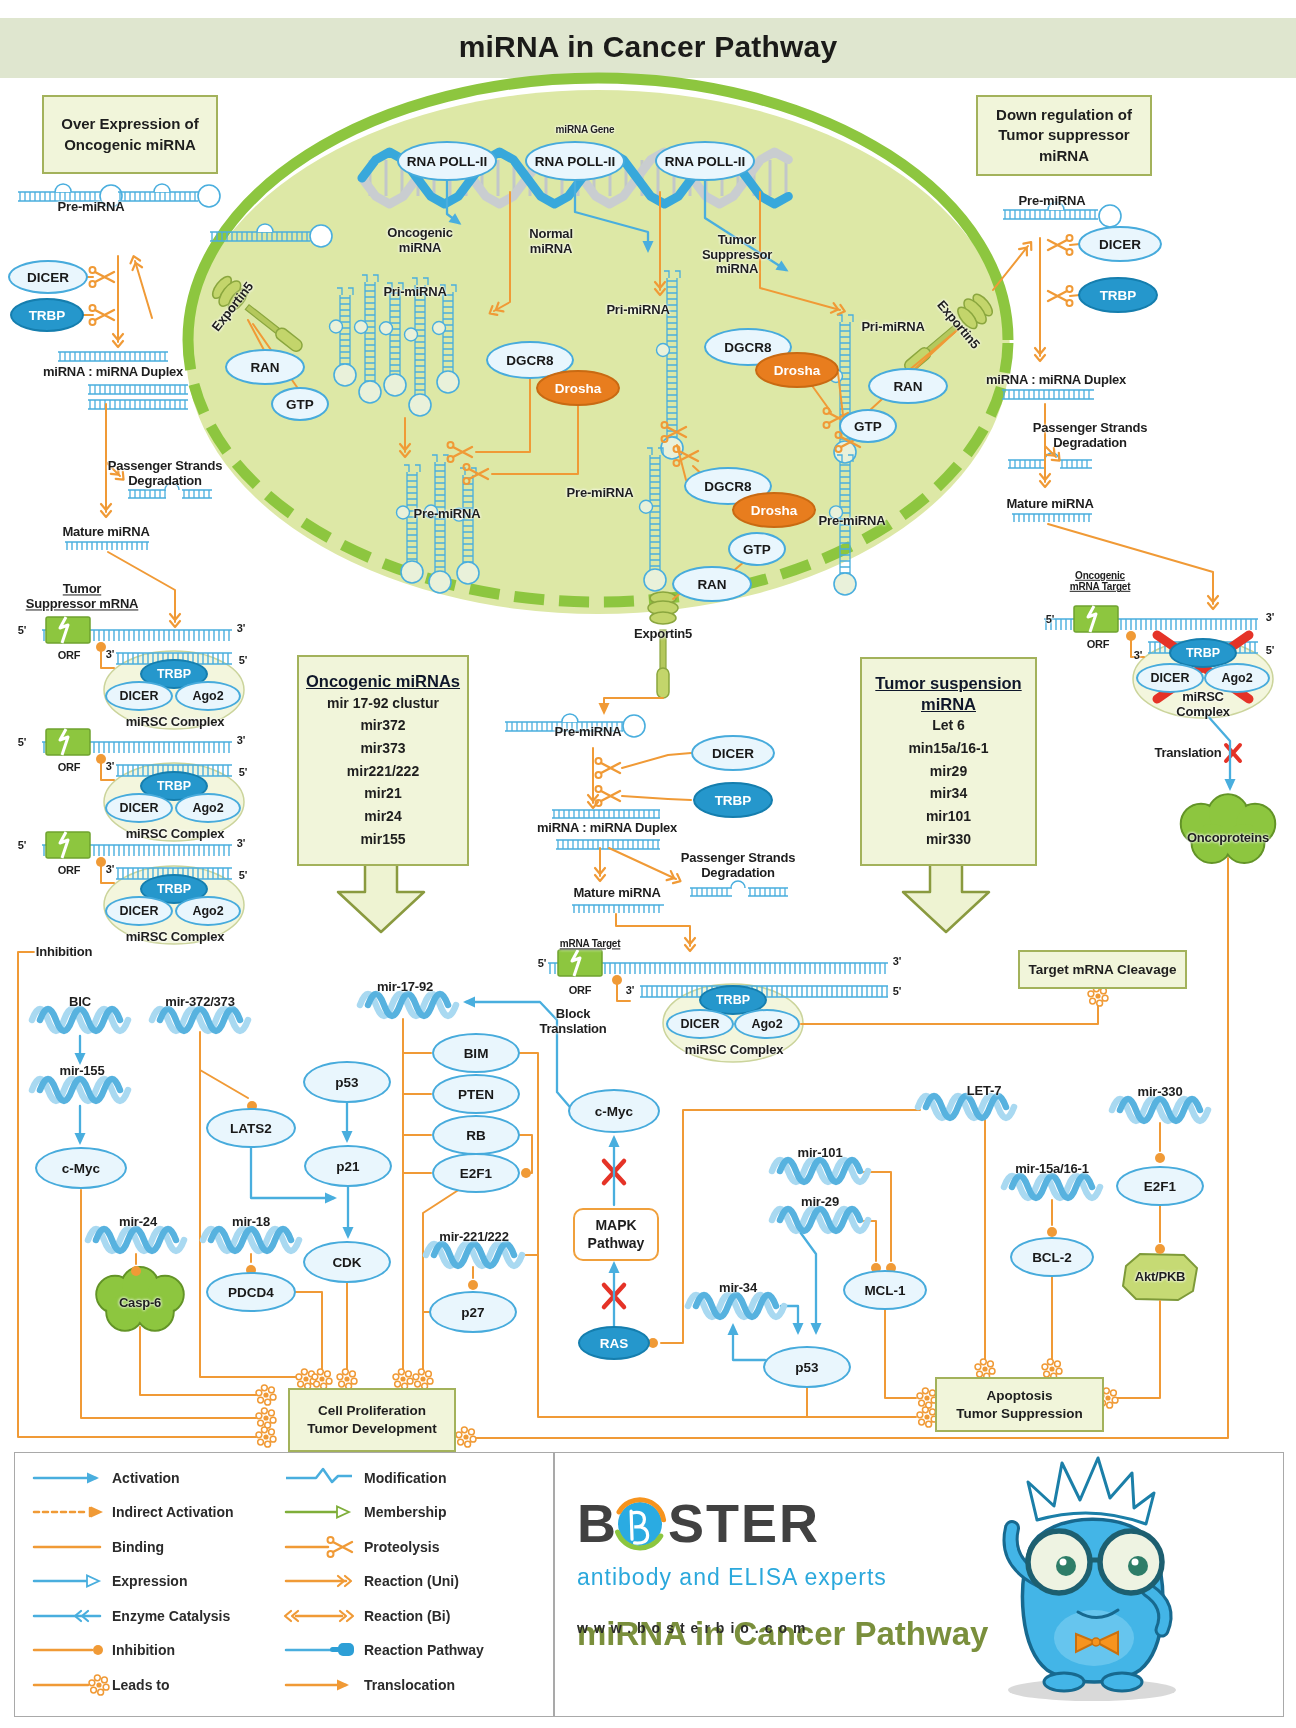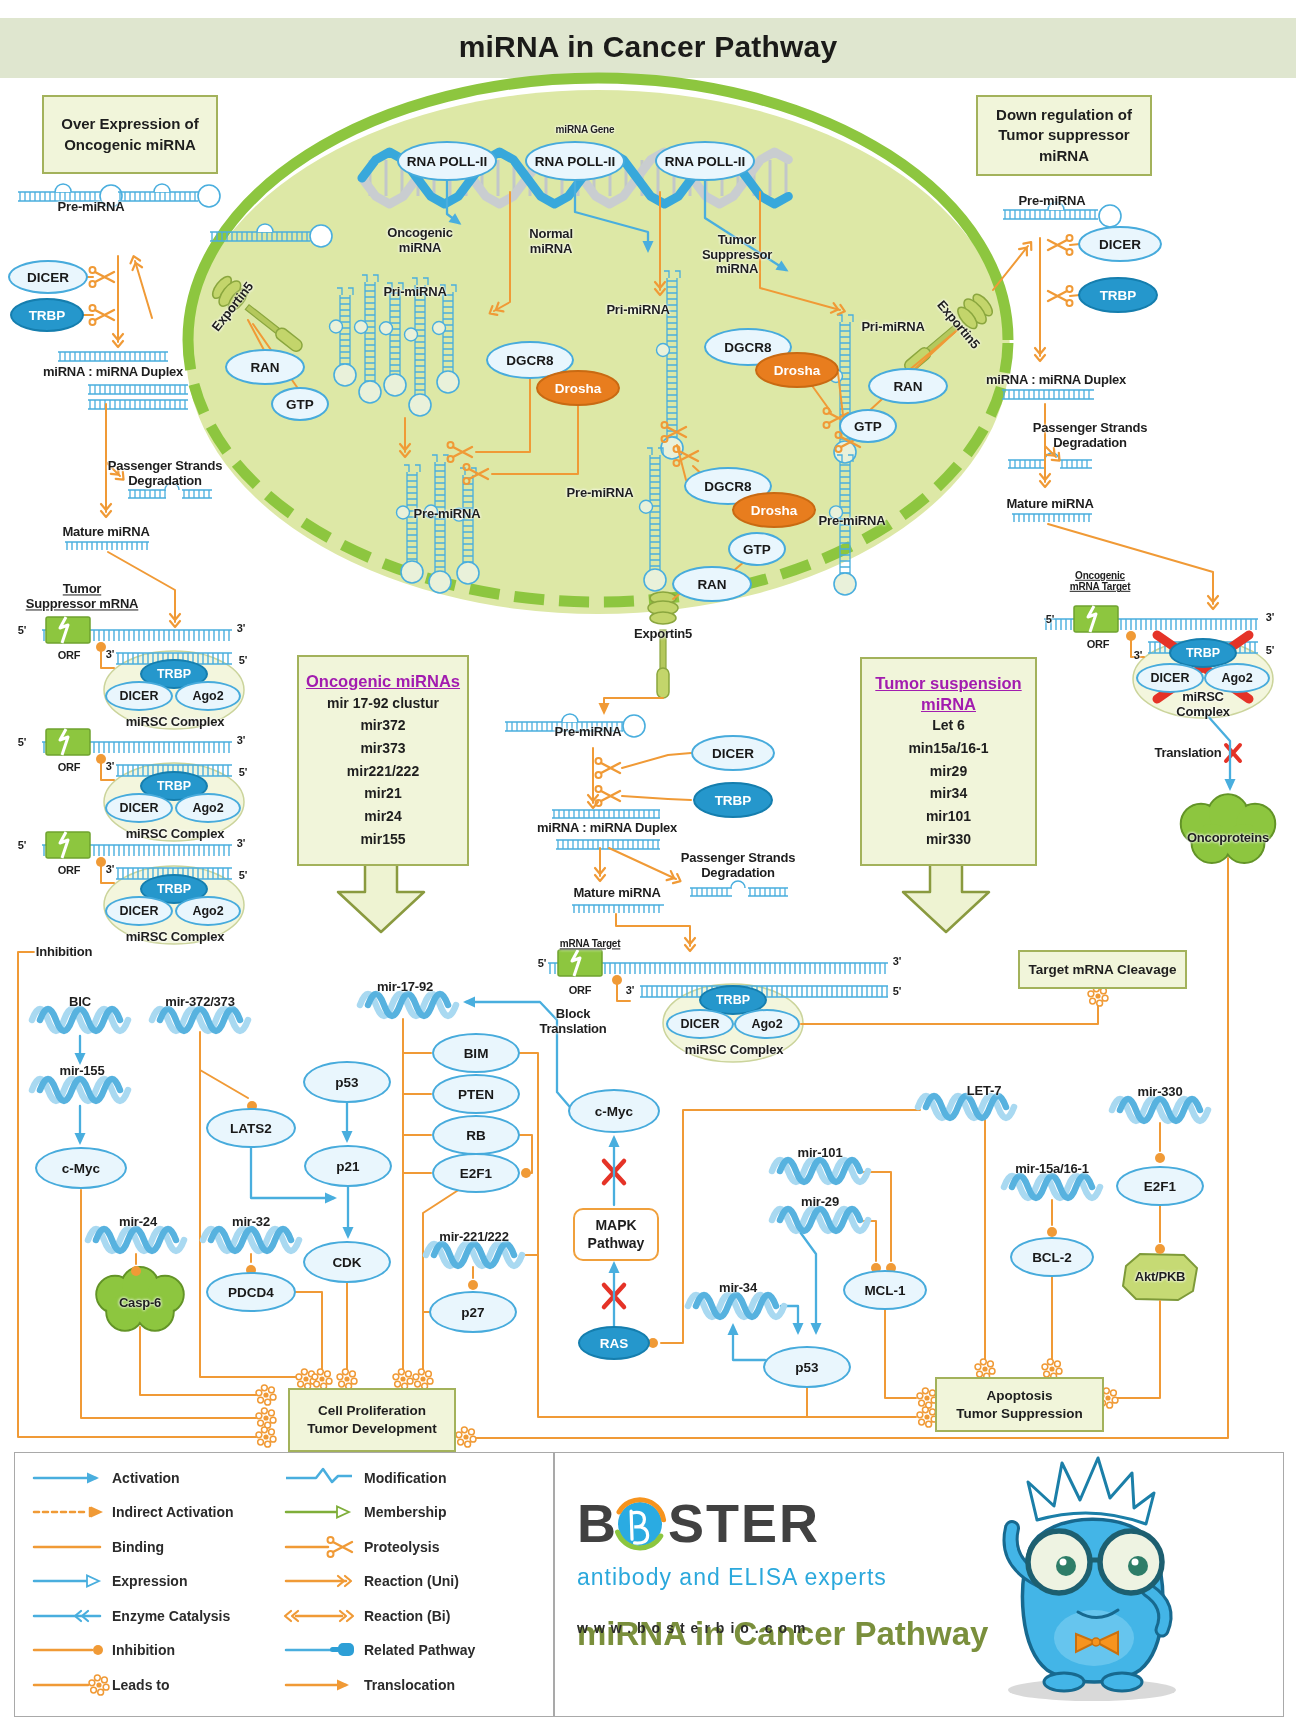--- a/index.html
+++ b/index.html
@@ -23,21 +23,21 @@
   .band{position:absolute;left:0;top:18px;width:1296px;height:60px;background:#dfe6cf;z-index:0;}
   .title{position:absolute;z-index:2;left:648px;top:47px;transform:translate(-50%,-50%);
          font-size:30px;font-weight:bold;color:#1b1b19;letter-spacing:0.2px;}
   .ibox{position:absolute;z-index:2;background:#f1f5da;border:2px solid #a3b25b;
         display:flex;align-items:center;justify-content:center;text-align:center;
         font-weight:bold;font-size:15px;color:#1e1e1e;white-space:pre-line;line-height:1.35;}
   .rbox{position:absolute;z-index:2;background:#f1f5da;border:2px solid #a3b25b;
         display:flex;align-items:center;justify-content:center;text-align:center;
         font-weight:bold;font-size:13.5px;color:#1e1e1e;white-space:pre-line;line-height:1.3;}
   .listbox{position:absolute;z-index:2;background:#f1f5da;border:2px solid #a3b25b;text-align:center;}
-  .listbox .bt{font-weight:bold;font-size:16.5px;color:#a21caf;text-decoration:underline;
+  .listbox .bt{font-weight:bold;font-size:16.5px;color:#0f172a;text-decoration:underline;
                margin-top:14px;white-space:pre-line;line-height:1.25;}
   .listbox .it{font-weight:bold;font-size:14px;color:#1e1e1e;line-height:22.7px;}
   .mapk{position:absolute;z-index:2;background:#fff;border:2px solid #f0a03c;border-radius:10px;
         display:flex;align-items:center;justify-content:center;text-align:center;
         font-weight:bold;font-size:14px;color:#1e1e1e;white-space:pre-line;line-height:1.25;}
   .obox{position:absolute;z-index:2;border:1.5px solid #a9a9a9;background:transparent;}
   .leg{position:absolute;z-index:2;transform:translate(0,-50%);font-weight:bold;
        font-size:14px;color:#2b2b2b;white-space:nowrap;}
   .brand{position:absolute;z-index:2;transform:translate(0,-50%);font-weight:600;
          font-size:54px;color:#414141;letter-spacing:2px;}
@@ -930,21 +930,21 @@
 <div class="rbox" style="left:935px;top:1377px;width:165px;height:51px">Apoptosis
 Tumor Suppression</div>
 
 <div class="lbl" style="left:80px;top:1002px">BIC</div>
 <div class="lbl" style="left:82px;top:1071px">mir-155</div>
 <div class="nd" style="left:81px;top:1168px;width:88px;height:38px">c-Myc</div>
 <div class="lbl" style="left:200px;top:1002px">mir-372/373</div>
 <div class="nd" style="left:251px;top:1128px;width:86px;height:36px">LATS2</div>
 <div class="lbl" style="left:138px;top:1222px">mir-24</div>
 <div class="lbl" style="left:140px;top:1303px">Casp-6</div>
-<div class="lbl" style="left:251px;top:1222px">mir-32</div>
+<div class="lbl" style="left:251px;top:1222px">mir-18</div>
 <div class="nd" style="left:251px;top:1292px;width:86px;height:36px">PDCD4</div>
 <div class="nd" style="left:347px;top:1082px;width:84px;height:38px">p53</div>
 <div class="nd" style="left:348px;top:1166px;width:84px;height:38px">p21</div>
 <div class="nd" style="left:347px;top:1262px;width:84px;height:38px">CDK</div>
 <div class="lbl" style="left:474px;top:1237px">mir-221/222</div>
 <div class="nd" style="left:473px;top:1312px;width:84px;height:38px">p27</div>
 <div class="lbl" style="left:405px;top:987px">mir-17-92</div>
 <div class="nd" style="left:476px;top:1053px;width:84px;height:36px">BIM</div>
 <div class="nd" style="left:476px;top:1094px;width:84px;height:36px">PTEN</div>
 <div class="nd" style="left:476px;top:1135px;width:84px;height:36px">RB</div>
@@ -972,20 +972,20 @@
 <div class="leg" style="left:112px;top:1547px">Binding</div>
 <div class="leg" style="left:112px;top:1581px">Expression</div>
 <div class="leg" style="left:112px;top:1616px">Enzyme Catalysis</div>
 <div class="leg" style="left:112px;top:1650px">Inhibition</div>
 <div class="leg" style="left:112px;top:1685px">Leads to</div>
 <div class="leg" style="left:364px;top:1478px">Modification</div>
 <div class="leg" style="left:364px;top:1512px">Membership</div>
 <div class="leg" style="left:364px;top:1547px">Proteolysis</div>
 <div class="leg" style="left:364px;top:1581px">Reaction (Uni)</div>
 <div class="leg" style="left:364px;top:1616px">Reaction (Bi)</div>
-<div class="leg" style="left:364px;top:1650px">Related Pathway</div>
+<div class="leg" style="left:364px;top:1650px">Reaction Pathway</div>
 <div class="leg" style="left:364px;top:1685px">Translocation</div>
 
 <div class="brand" style="left:577px;top:1523px">B</div>
 <div class="brand" style="left:668px;top:1523px">STER</div>
 <div class="tagline" style="left:577px;top:1577px">antibody and ELISA experts</div>
 <div class="ptitle" style="left:577px;top:1634px">miRNA in Cancer Pathway</div>
 <div class="url" style="left:577px;top:1628px">www.bosterbio.com</div>
 
 </body></html>

